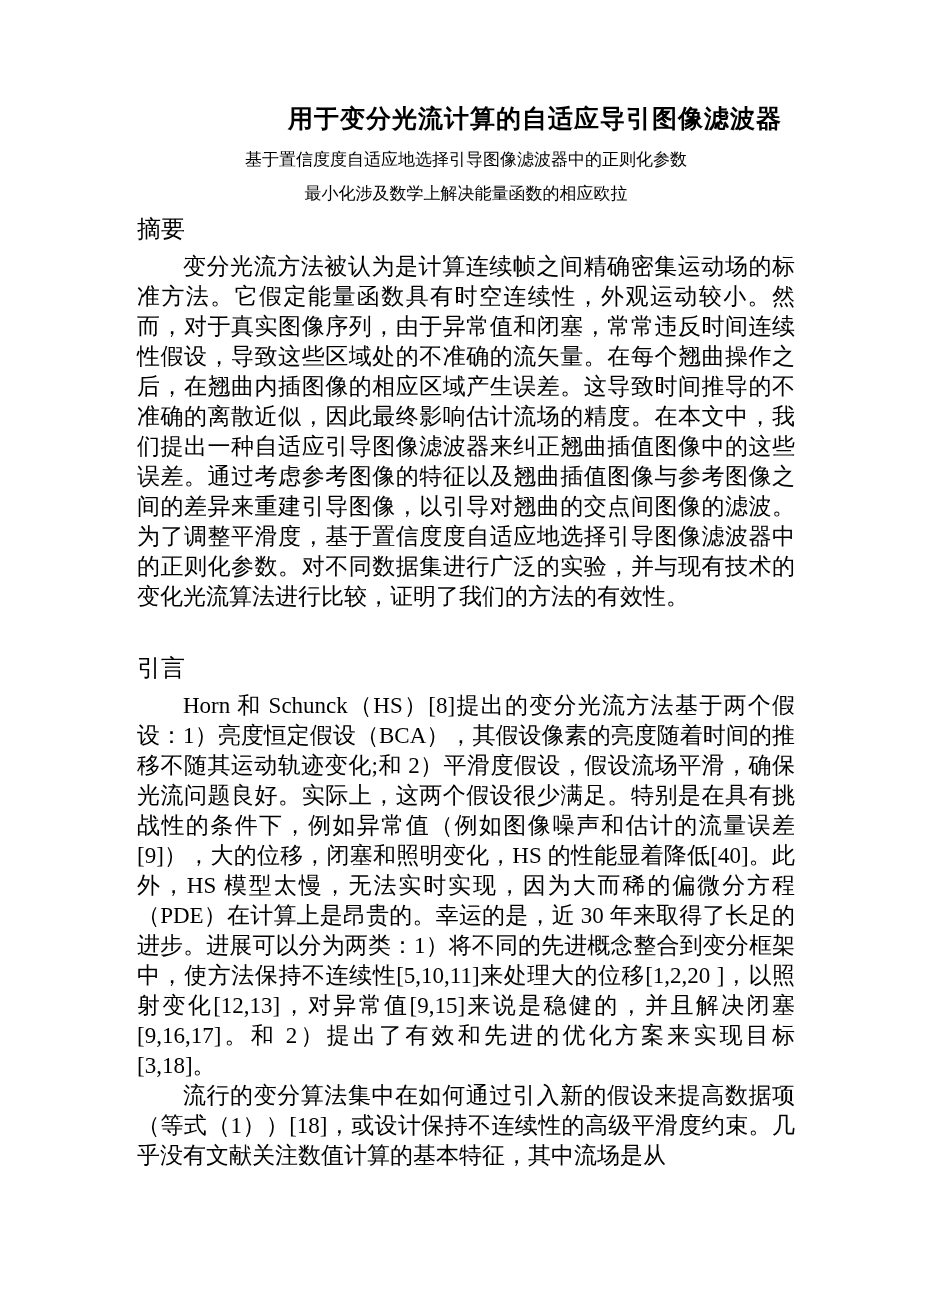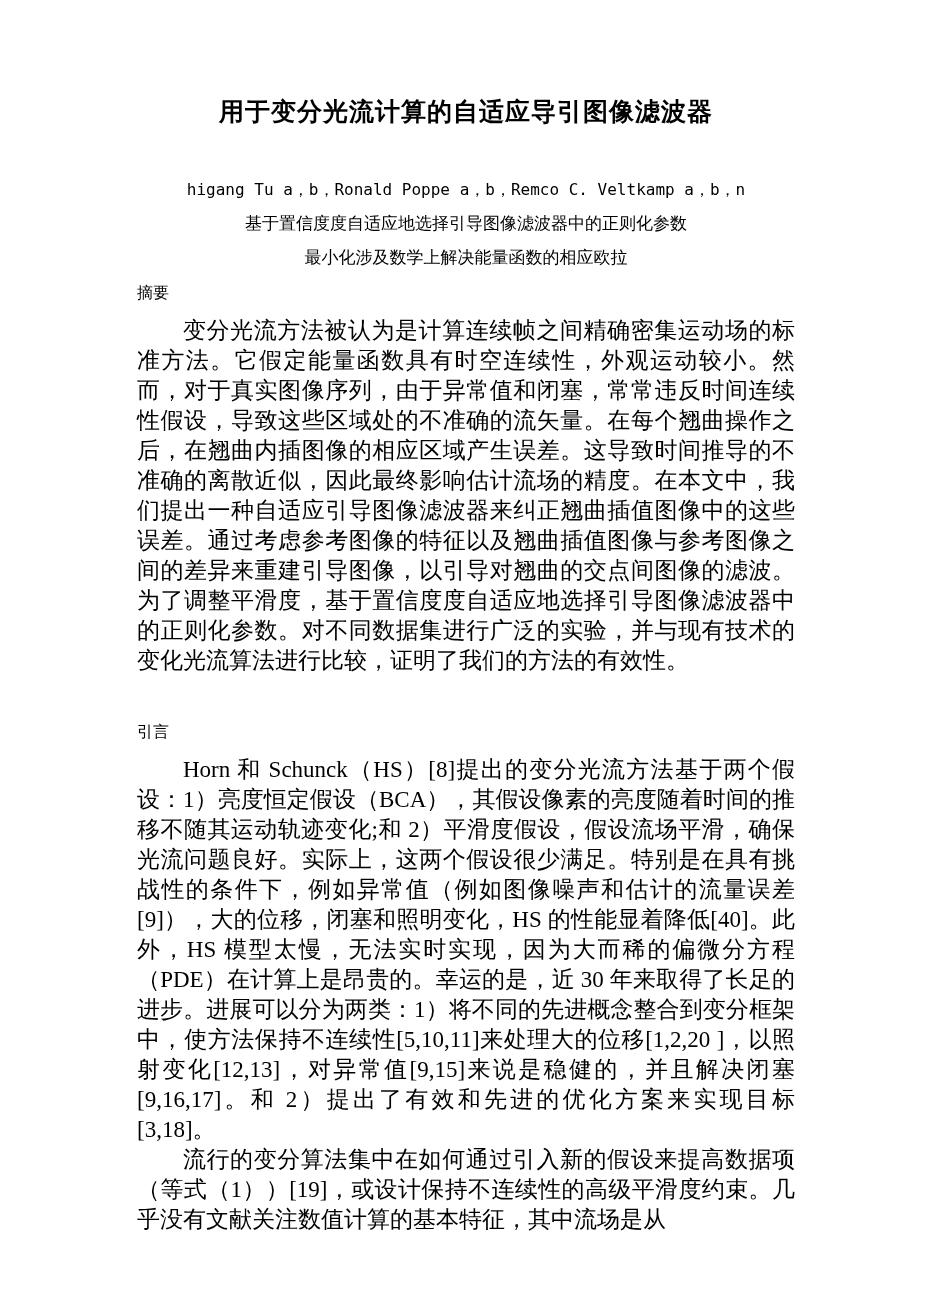--- a/index.html
+++ b/index.html
@@ -12,23 +12,23 @@
     height: 1309px;
     color: #000000;
     font-family: "Liberation Serif", "DejaVu Serif", serif;
     overflow: hidden;
   }
   .page {
     width: 658px;
     margin-left: 137px;
   }
   .title {
-    margin: 6px;
+    margin: 13px;
     padding-top: 88px;
-    text-align: center;
+    text-align: right;
     font-family: "Liberation Sans", "DejaVu Sans", sans-serif;
     font-weight: 700;
     font-size: 25px;
     line-height: 34px;
     letter-spacing: 1px;
   }
   .authors {
     margin: 50px 0 0 0;
     text-align: center;
     font-family: "DejaVu Sans Mono", "Liberation Mono", monospace;
@@ -38,21 +38,21 @@
   .affiliation {
     margin: 10px 0 0 0;
     text-align: center;
     font-size: 17px;
     line-height: 24px;
   }
   .section-heading {
     margin: 8px 0 0 0;
     font-family: "Liberation Sans", "DejaVu Sans", sans-serif;
     font-weight: 400;
-    font-size: 16px;
+    font-size: 24px;
     line-height: 30px;
   }
   .section-heading.intro {
     margin-top: 41px;
   }
   .body-para {
     margin: 8px 0 0 0;
     font-size: 23px;
     line-height: 30px;
     text-align: justify;
@@ -62,30 +62,29 @@
     margin-top: 0;
   }
 </style>
 </head>
 <body>
 
 <div class="page">
 
   <h1 class="title">用于变分光流计算的自适应导引图像滤波器</h1>
 
-  <p class="authors">higang Tu a，b，Ronald Poppe a，b，Remco C. Veltkamp a，b，n</p>
 
   <p class="affiliation">基于置信度度自适应地选择引导图像滤波器中的正则化参数</p>
 
   <p class="affiliation">最小化涉及数学上解决能量函数的相应欧拉</p>
 
   <h2 class="section-heading">摘要</h2>
 
   <p class="body-para">变分光流方法被认为是计算连续帧之间精确密集运动场的标准方法。它假定能量函数具有时空连续性，外观运动较小。然而，对于真实图像序列，由于异常值和闭塞，常常违反时间连续性假设，导致这些区域处的不准确的流矢量。在每个翘曲操作之后，在翘曲内插图像的相应区域产生误差。这导致时间推导的不准确的离散近似，因此最终影响估计流场的精度。在本文中，我们提出一种自适应引导图像滤波器来纠正翘曲插值图像中的这些误差。通过考虑参考图像的特征以及翘曲插值图像与参考图像之间的差异来重建引导图像，以引导对翘曲的交点间图像的滤波。为了调整平滑度，基于置信度度自适应地选择引导图像滤波器中的正则化参数。对不同数据集进行广泛的实验，并与现有技术的变化光流算法进行比较，证明了我们的方法的有效性。</p>
 
   <h2 class="section-heading intro">引言</h2>
 
 
   <p class="body-para">Horn 和 Schunck（HS）[8]提出的变分光流方法基于两个假设：1）亮度恒定假设（BCA），其假设像素的亮度随着时间的推移不随其运动轨迹变化;和 2）平滑度假设，假设流场平滑，确保光流问题良好。实际上，这两个假设很少满足。特别是在具有挑战性的条件下，例如异常值（例如图像噪声和估计的流量误差[9]），大的位移，闭塞和照明变化，HS 的性能显着降低[40]。此外，HS 模型太慢，无法实时实现，因为大而稀的偏微分方程（PDE）在计算上是昂贵的。幸运的是，近 30 年来取得了长足的进步。进展可以分为两类：1）将不同的先进概念整合到变分框架中，使方法保持不连续性[5,10,11]来处理大的位移[1,2,20 ]，以照射变化[12,13]，对异常值[9,15]来说是稳健的，并且解决闭塞[9,16,17]。和 2）提出了有效和先进的优化方案来实现目标[3,18]。</p>
 
-  <p class="body-para">流行的变分算法集中在如何通过引入新的假设来提高数据项（等式（1））[19]，或设计保持不连续性的高级平滑度约束。几乎没有文献关注数值计算的基本特征，其中流场是从</p>
+  <p class="body-para">流行的变分算法集中在如何通过引入新的假设来提高数据项（等式（1））[18]，或设计保持不连续性的高级平滑度约束。几乎没有文献关注数值计算的基本特征，其中流场是从</p>
 
 </div>
 
 </body></html>

